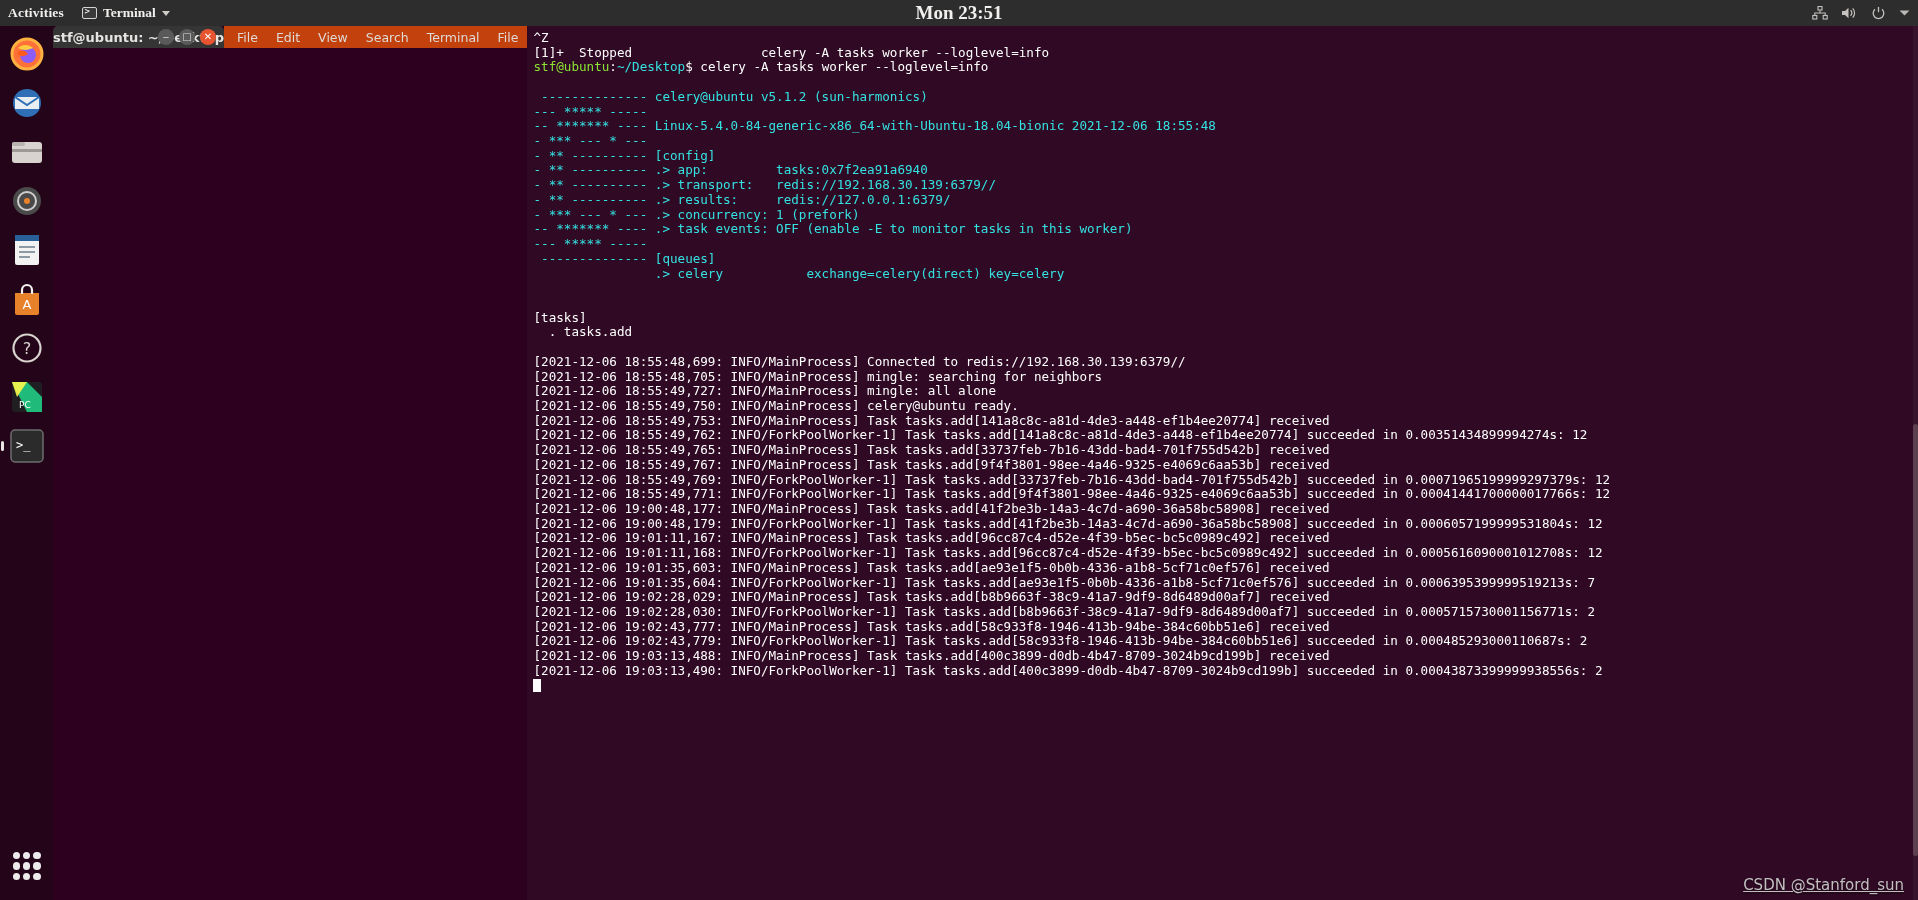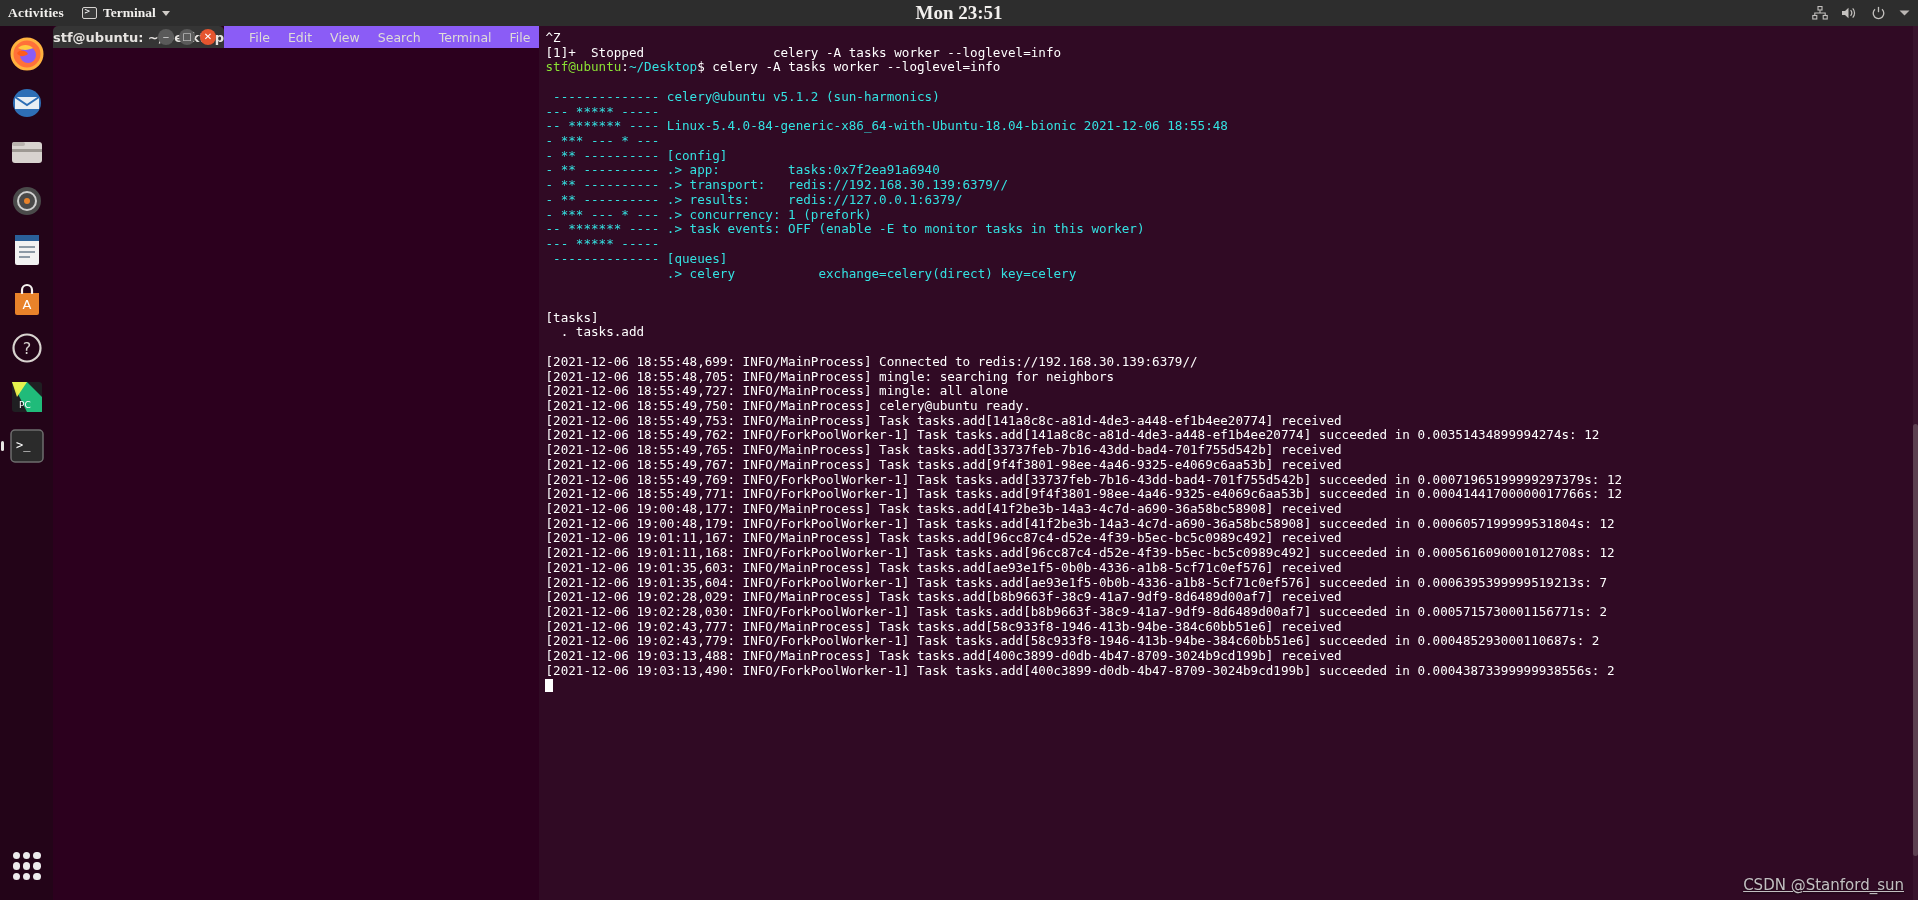--- a/index.html
+++ b/index.html
@@ -97,23 +97,23 @@
   }
   .win-btn {
     width: 16px; height: 16px; border-radius: 50%;
     background: #5a5a5a; color: #dcdcdc;
     display: flex; align-items: center; justify-content: center;
     font-size: 10px; line-height: 1; font-family: "DejaVu Sans", sans-serif;
   }
   .win-btn.close { background: #e6552f; color: #fff; }
 
   #menubar {
-    height: 22px; background: #8b5cf6;
+    height: 22px; background: #c2410c;
     display: flex; align-items: center; gap: 0px;
-    padding-left: 16px;
+    padding-left: 4px;
   }
   .menu-item {
     color: #dedbd8; font-size: 12.5px; padding: 2px 9px;
     font-family: "DejaVu Sans", sans-serif;
   }
 
   #term-body {
     flex: 1 1 auto; position: relative;
     background: #300a24;
     overflow: hidden;

